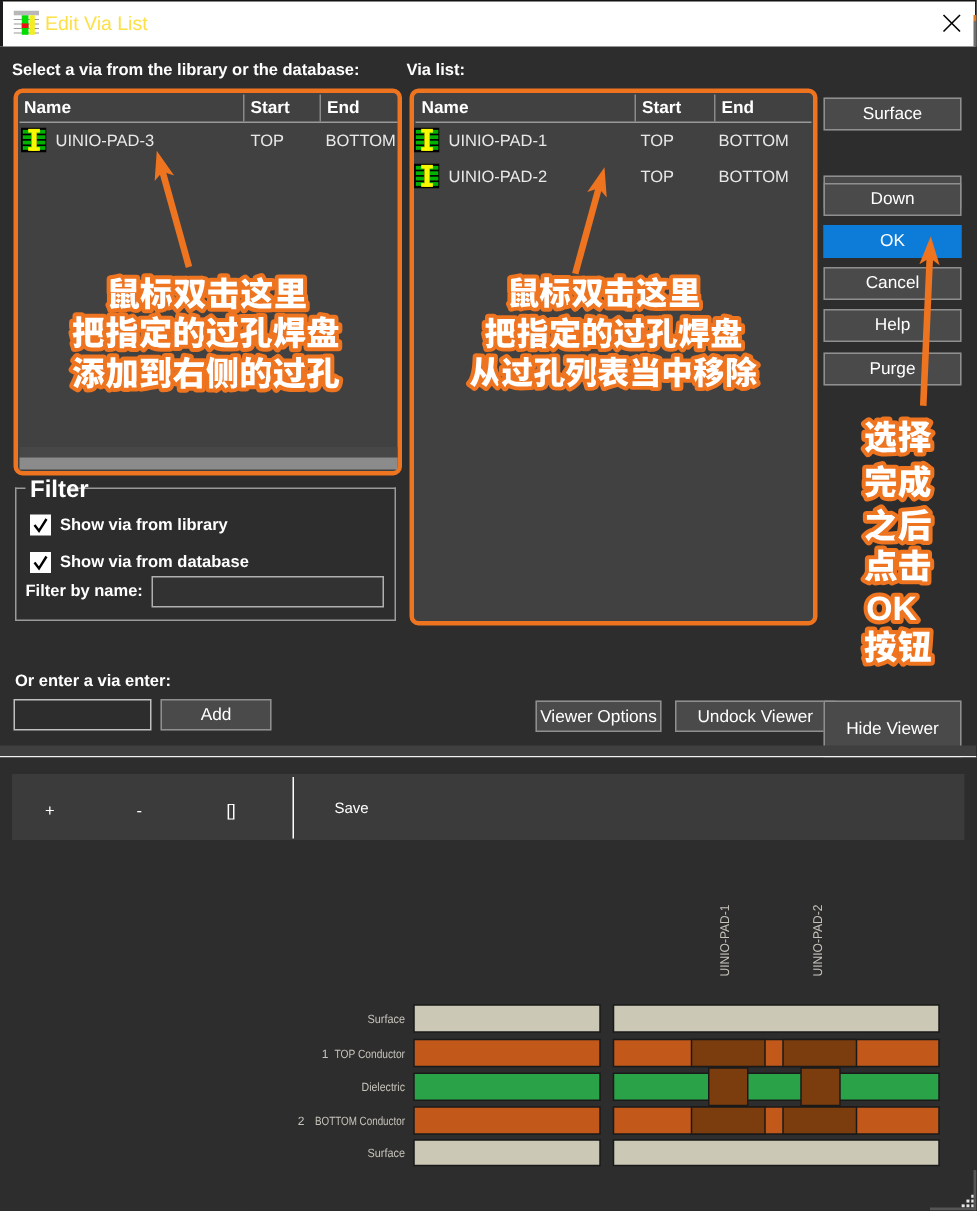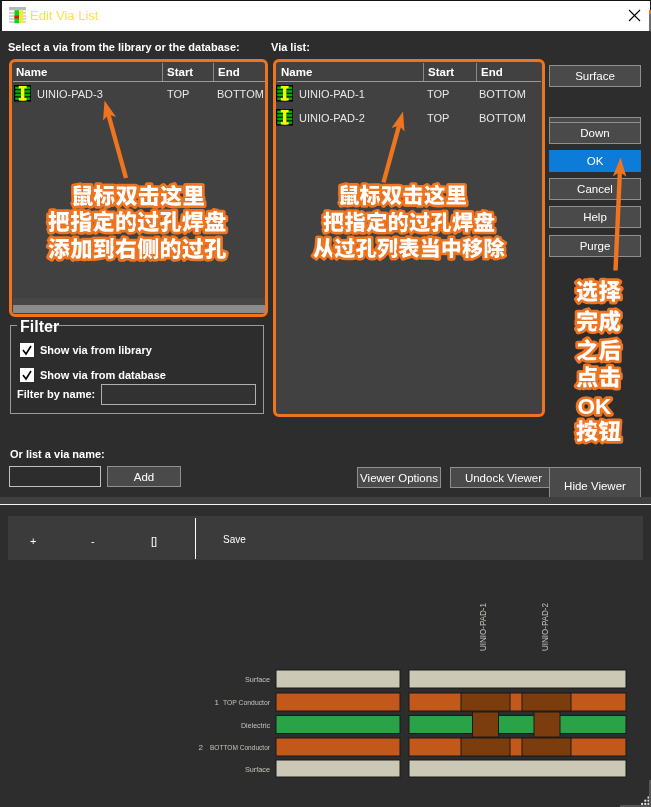--- a/index.html
+++ b/index.html
@@ -163,21 +163,21 @@
     <path d="M3 7l3 4 5-8" stroke="#000" stroke-width="1.6" fill="none"></path>
   </svg>
 <div class="abs" style="left:40px;top:344px;color:#fff;font-size:11px;font-weight:bold">Show via from library</div>
 <div class="abs" style="left:20px;top:368px;width:14px;height:14px;background:#fff"></div>
 <svg class="abs" style="left:20px;top:368px" width="14" height="14">
     <path d="M3 7l3 4 5-8" stroke="#000" stroke-width="1.6" fill="none"></path>
   </svg>
 <div class="abs" style="left:40px;top:369px;color:#fff;font-size:11px;font-weight:bold">Show via from database</div>
 <div class="abs" style="left:17px;top:388px;color:#fff;font-size:11px;font-weight:bold">Filter by name:</div>
 <div class="abs" style="left:101px;top:384px;width:155px;height:21px;background:#323232;border:1px solid #b0b0b0"></div>
-<div class="abs" style="left:10px;top:448px;color:#fff;font-size:11px;font-weight:bold">Or list a via name:</div>
+<div class="abs" style="left:10px;top:448px;color:#fff;font-size:11px;font-weight:bold">Or enter a via enter:</div>
 <div class="abs" style="left:9px;top:466px;width:92px;height:21px;background:#2d2d2d;border:1px solid #c0c0c0"></div>
 <div class="btn" style="left:107px;top:466px;width:74px;height:21px">Add</div>
 <div class="btn" style="left:357px;top:467px;width:84px;height:21px;font-size:11.5px">Viewer Options</div>
 <div class="btn" style="left:450px;top:467px;width:107px;height:21px;font-size:11.5px">Undock Viewer</div>
 <div class="btn" style="left:549px;top:467px;width:92px;height:38px;font-size:11.5px">Hide Viewer</div>
 <div class="abs" style="left:0;top:497px;width:651px;height:7px;background:#3f3f3f"></div>
 <div class="abs" style="left:0;top:504px;width:651px;height:1px;background:#f2f2f2"></div>
 <div class="abs" style="left:0;top:505px;width:651px;height:302px;background:#2d2d2d"></div>
 <div class="abs" style="left:8px;top:516px;width:635px;height:44px;background:#3b3b3b"></div>
 <div class="abs" style="left:30px;top:535px;color:#fff;font-size:11px">+</div>

